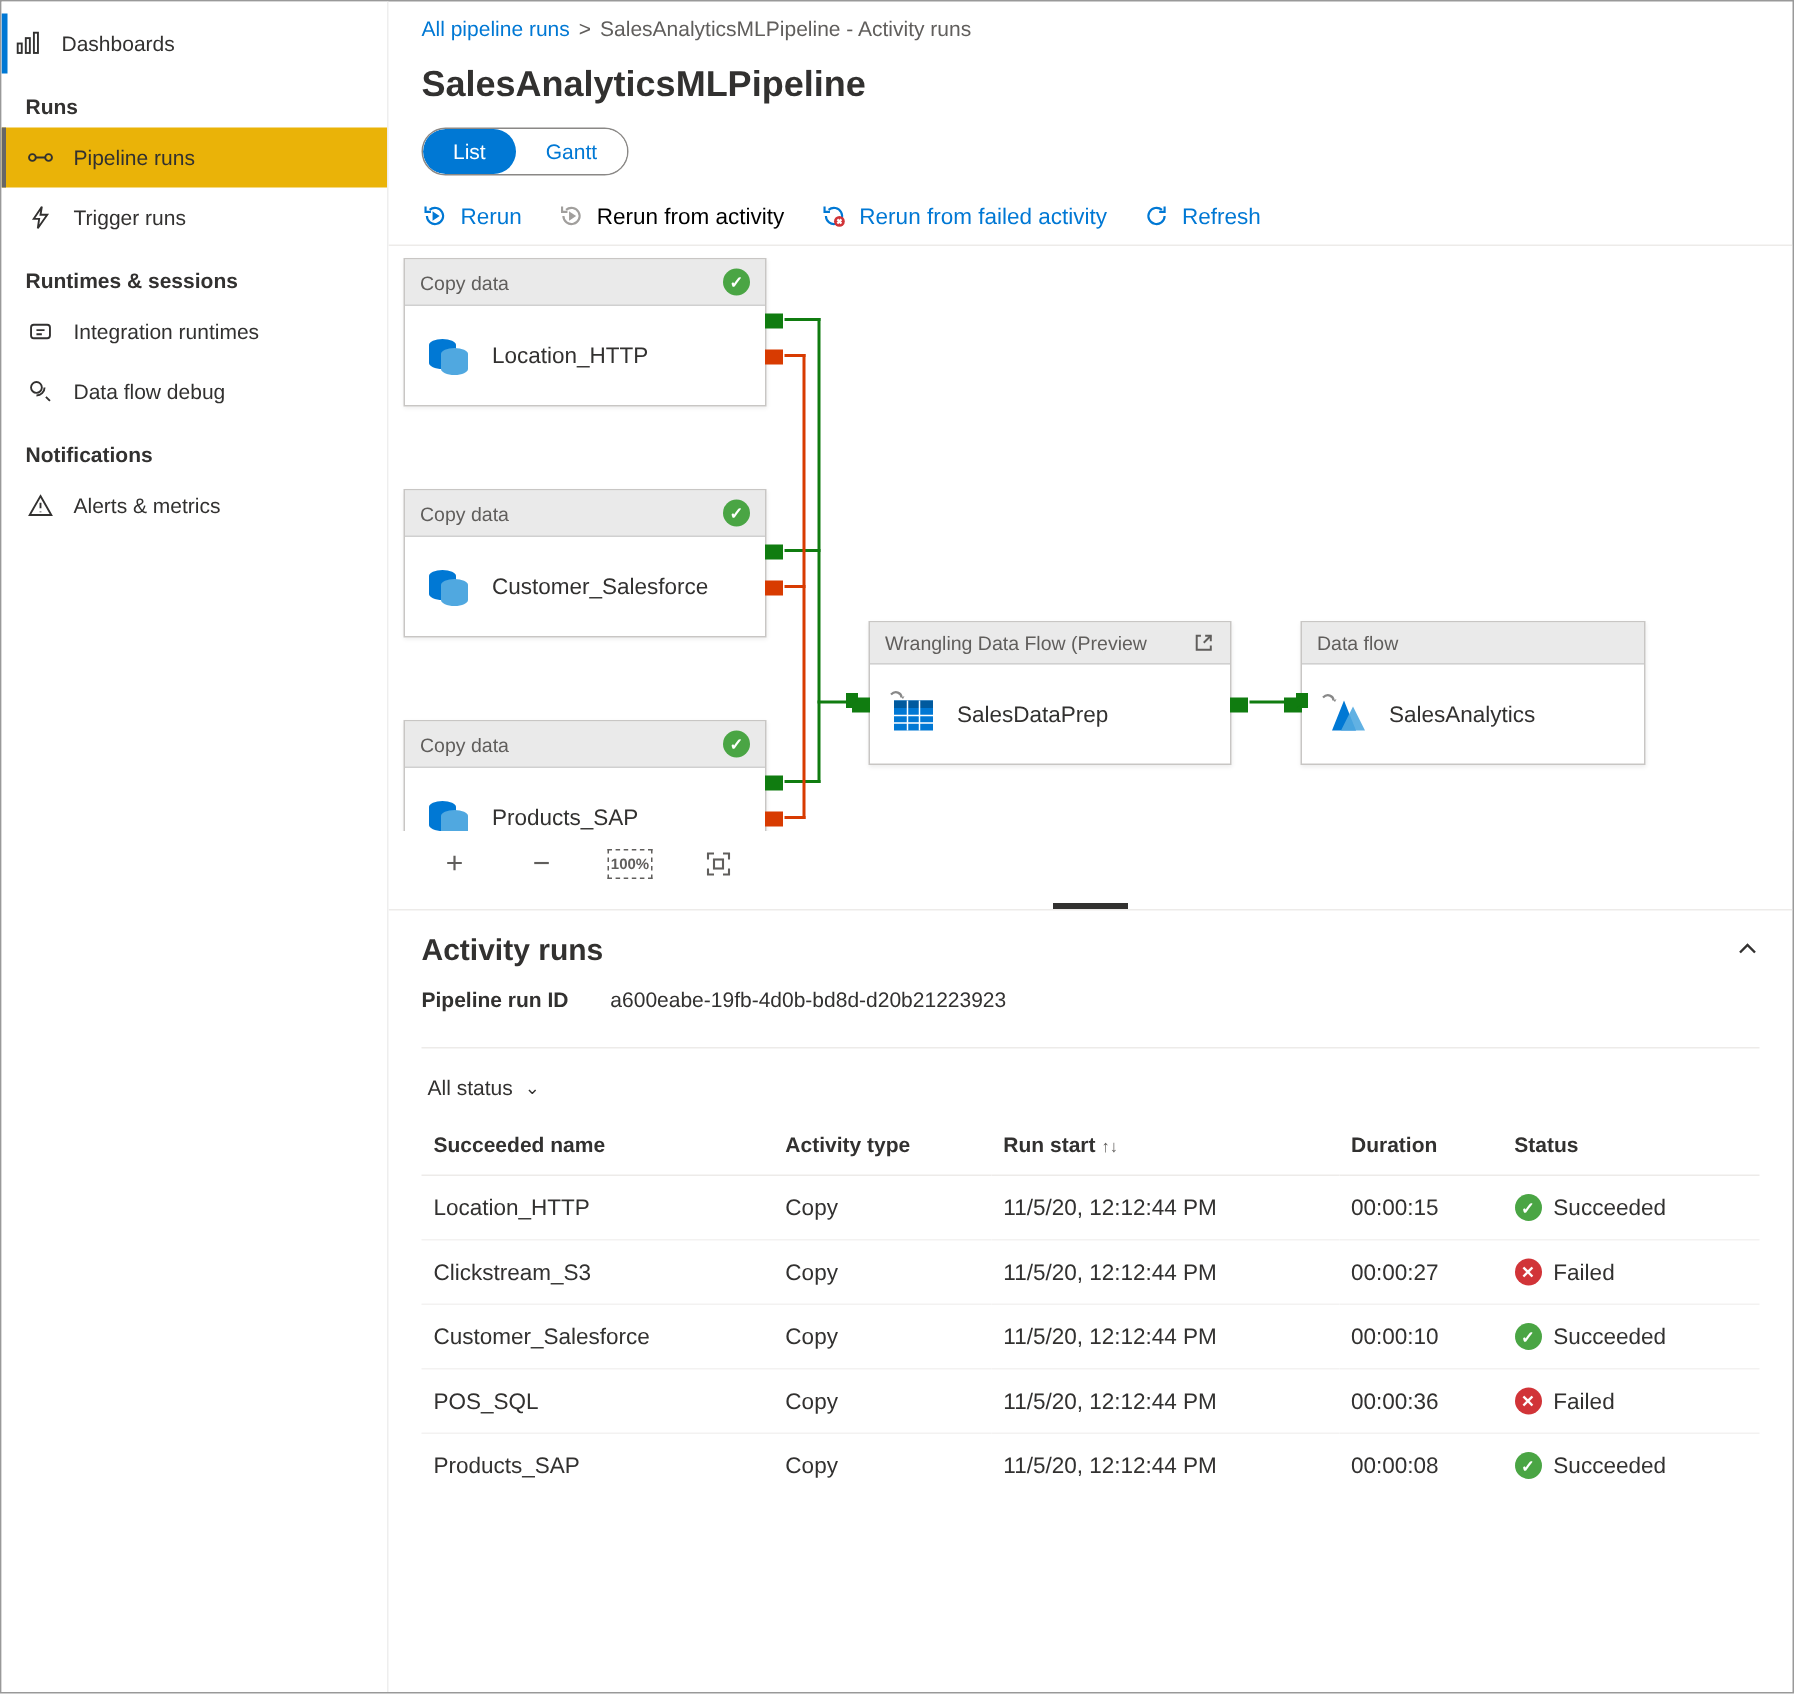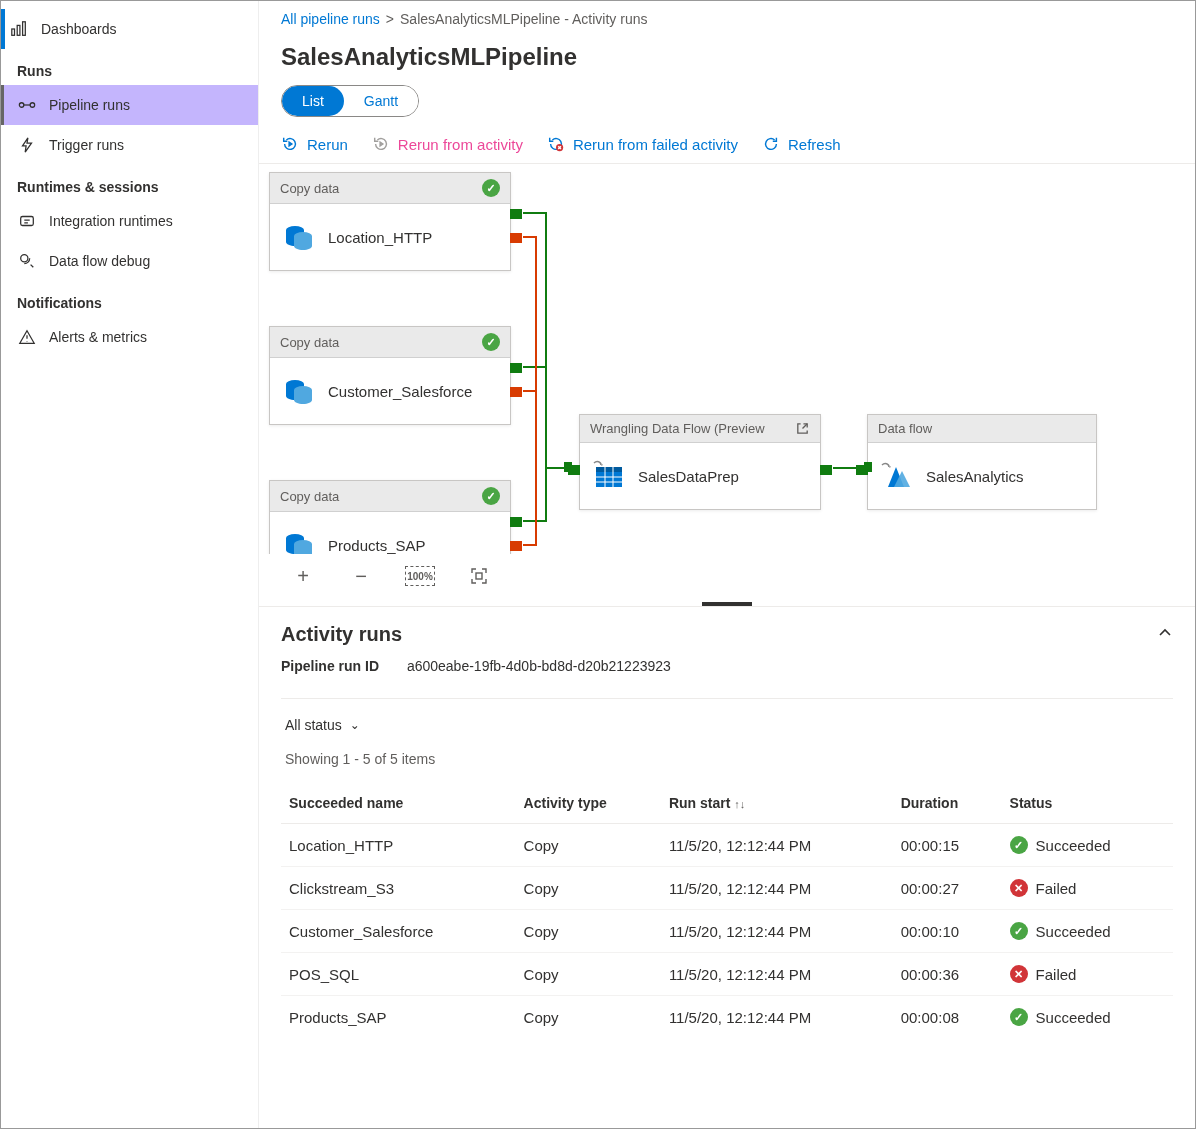--- a/index.html
+++ b/index.html
@@ -1,37 +1,37 @@
 <!DOCTYPE html>
 <html><head>
   <meta charset="utf-8">
   <style>
     * { box-sizing: border-box; margin: 0; padding: 0; }
     body { font-family: "Segoe UI", -apple-system, sans-serif; font-size: 14px; color: #323130; display: flex; width: 1196px; height: 1129px; overflow: hidden; background: #fff; border: 1px solid #999; }
     
     .sidebar { width: 258px; flex-shrink: 0; background: #fff; padding-top: 8px; border-right: 1px solid #eee; }
     .sidebar-item { display: flex; align-items: center; padding: 10px 16px; gap: 12px; cursor: pointer; }
-    .sidebar-item.active { background: #c4b5fd; border-left: 3px solid #666; padding-left: 13px; }
+    .sidebar-item.active { background: #eab308; border-left: 3px solid #666; padding-left: 13px; }
     .sidebar-item.dashboards { border-left: 4px solid #0078d4; padding-left: 4px; font-weight: 400; }
     .sidebar-header { font-weight: 600; padding: 14px 16px 6px; color: #323130; }
     .sidebar-icon { width: 20px; height: 20px; display: inline-flex; align-items: center; justify-content: center; }
 
     .main { flex: 1; display: flex; flex-direction: column; overflow: hidden; }
     .breadcrumb { padding: 10px 22px; font-size: 14px; color: #605e5c; display: flex; gap: 6px; align-items: center; }
     .breadcrumb a { color: #0078d4; text-decoration: none; cursor: pointer; }
     .title { font-size: 24px; font-weight: 600; padding: 6px 22px 14px; }
     
     .toggle-row { padding: 0 22px 8px; }
     .toggle { display: inline-flex; border: 1px solid #8a8886; border-radius: 20px; overflow: hidden; height: 32px; }
     .toggle-btn { padding: 4px 20px; font-size: 14px; border: none; background: #fff; cursor: pointer; color: #0078d4; }
     .toggle-btn.active { background: #0078d4; color: #fff; border-radius: 20px; }
     
     .action-bar { display: flex; gap: 24px; padding: 10px 22px; border-bottom: 1px solid #edebe9; }
     .action-btn { display: flex; align-items: center; gap: 8px; color: #0078d4; cursor: pointer; font-size: 15px; }
-    .action-btn.disabled { color: #ec4899; cursor: default; }
+    .action-btn.disabled { color: #000000; cursor: default; }
 
     .canvas { position: relative; height: 390px; background: #fff; overflow: hidden; }
     .node { position: absolute; width: 242px; border: 1px solid #c8c6c4; background: #fff; box-shadow: 0 1px 3px rgba(0,0,0,0.08); }
     .node-header { background: #eaeaea; padding: 6px 10px; font-size: 13px; color: #605e5c; display: flex; justify-content: space-between; align-items: center; border-bottom: 1px solid #d0d0d0; }
     .node-body { padding: 16px 12px; display: flex; align-items: center; gap: 12px; font-size: 15px; }
     .node-icon { width: 34px; height: 34px; }
     .check { width: 18px; height: 18px; border-radius: 50%; background: #4aa544; display: inline-flex; align-items: center; justify-content: center; }
     .check::after { content: "✓"; color: #fff; font-size: 11px; font-weight: bold; }
     .port-g { position: absolute; width: 12px; height: 10px; background: #107c10; }
     .port-r { position: absolute; width: 12px; height: 10px; background: #d83b01; }
@@ -318,21 +318,20 @@
     <div class="runid-row">
       <span class="runid-label">Pipeline run ID</span>
       <span>a600eabe-19fb-4d0b-bd8d-d20b21223923</span>
     </div>
     <div class="filter-row">
       <div class="filter-btn">
         <span>All status</span>
         <span class="chev">⌄</span>
       </div>
     </div>
-    <div class="showing">Showing 1 - 5 of 5 items</div>
 
     <table>
       <thead>
         <tr>
           <th>Succeeded name</th>
           <th>Activity type</th>
           <th><span>Run start</span><span class="sort-icon">↑↓</span></th>
           <th>Duration</th>
           <th>Status</th>
         </tr>

